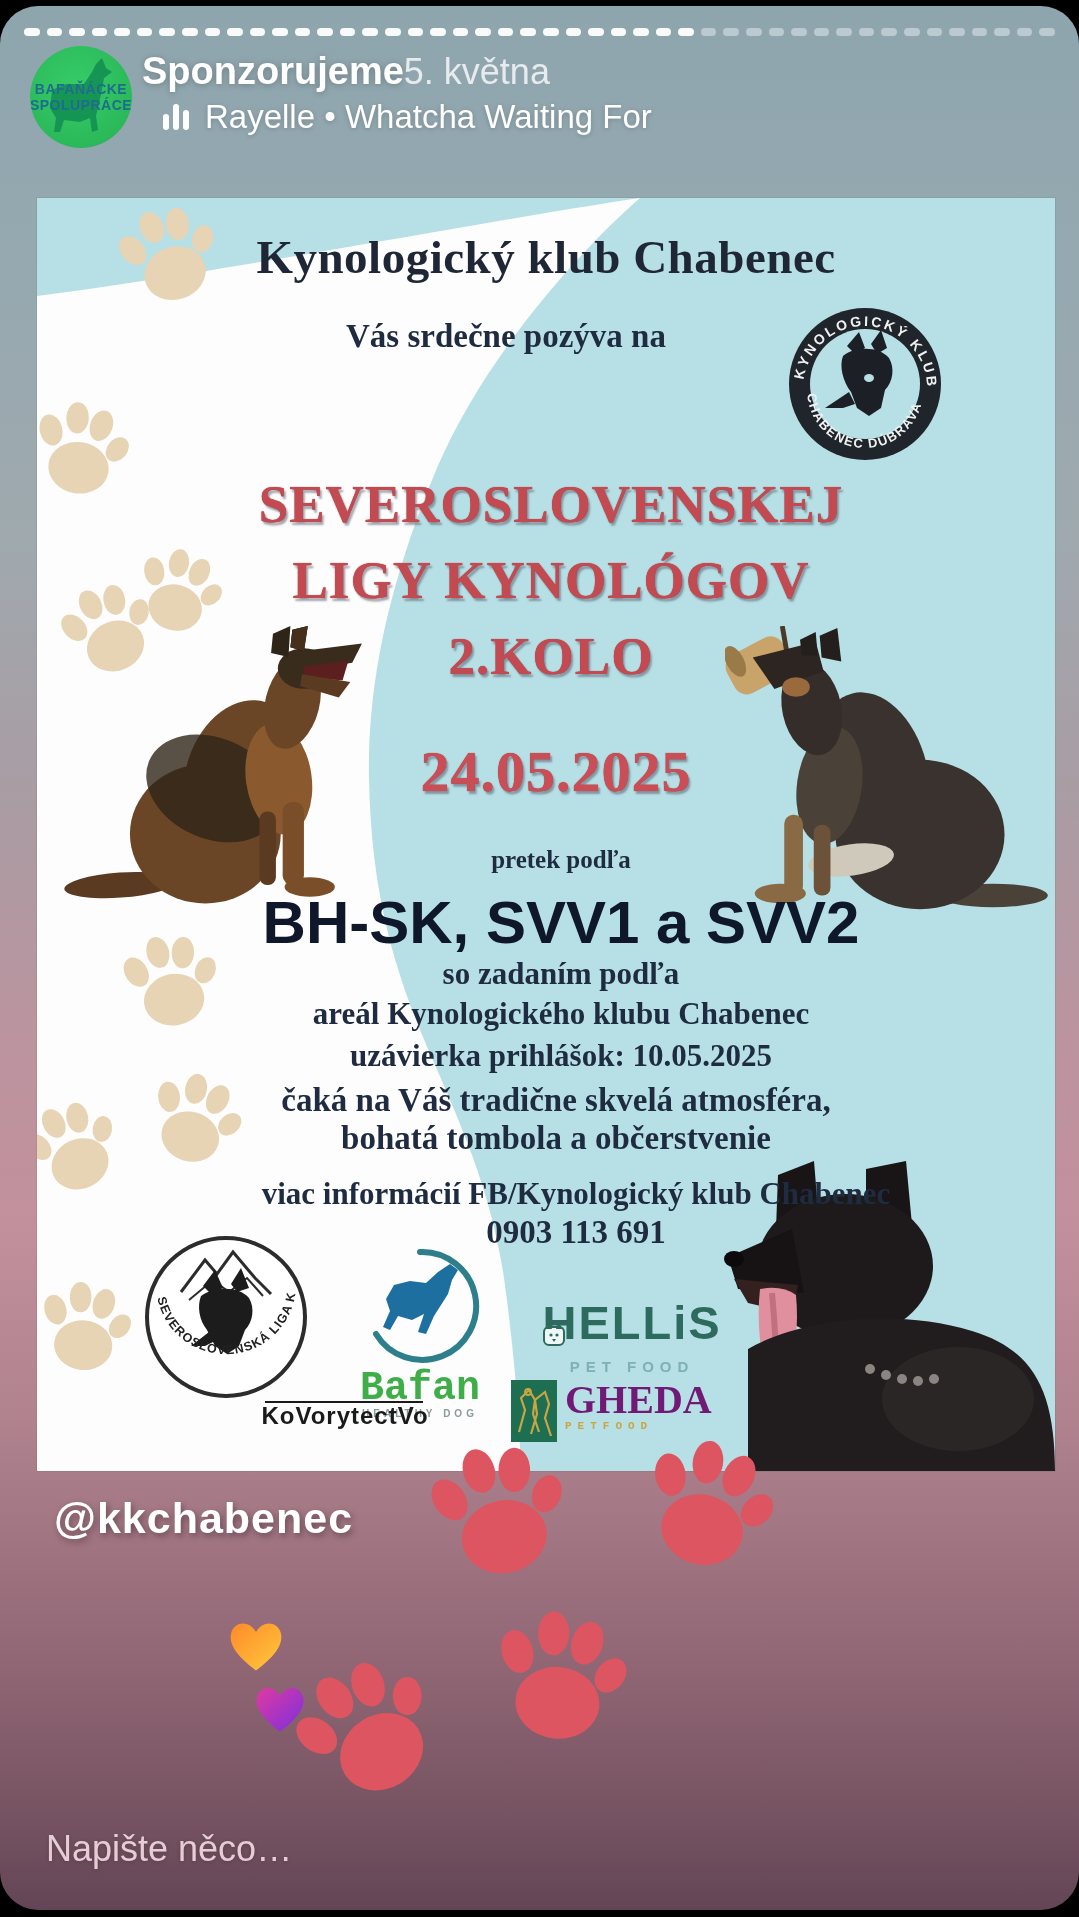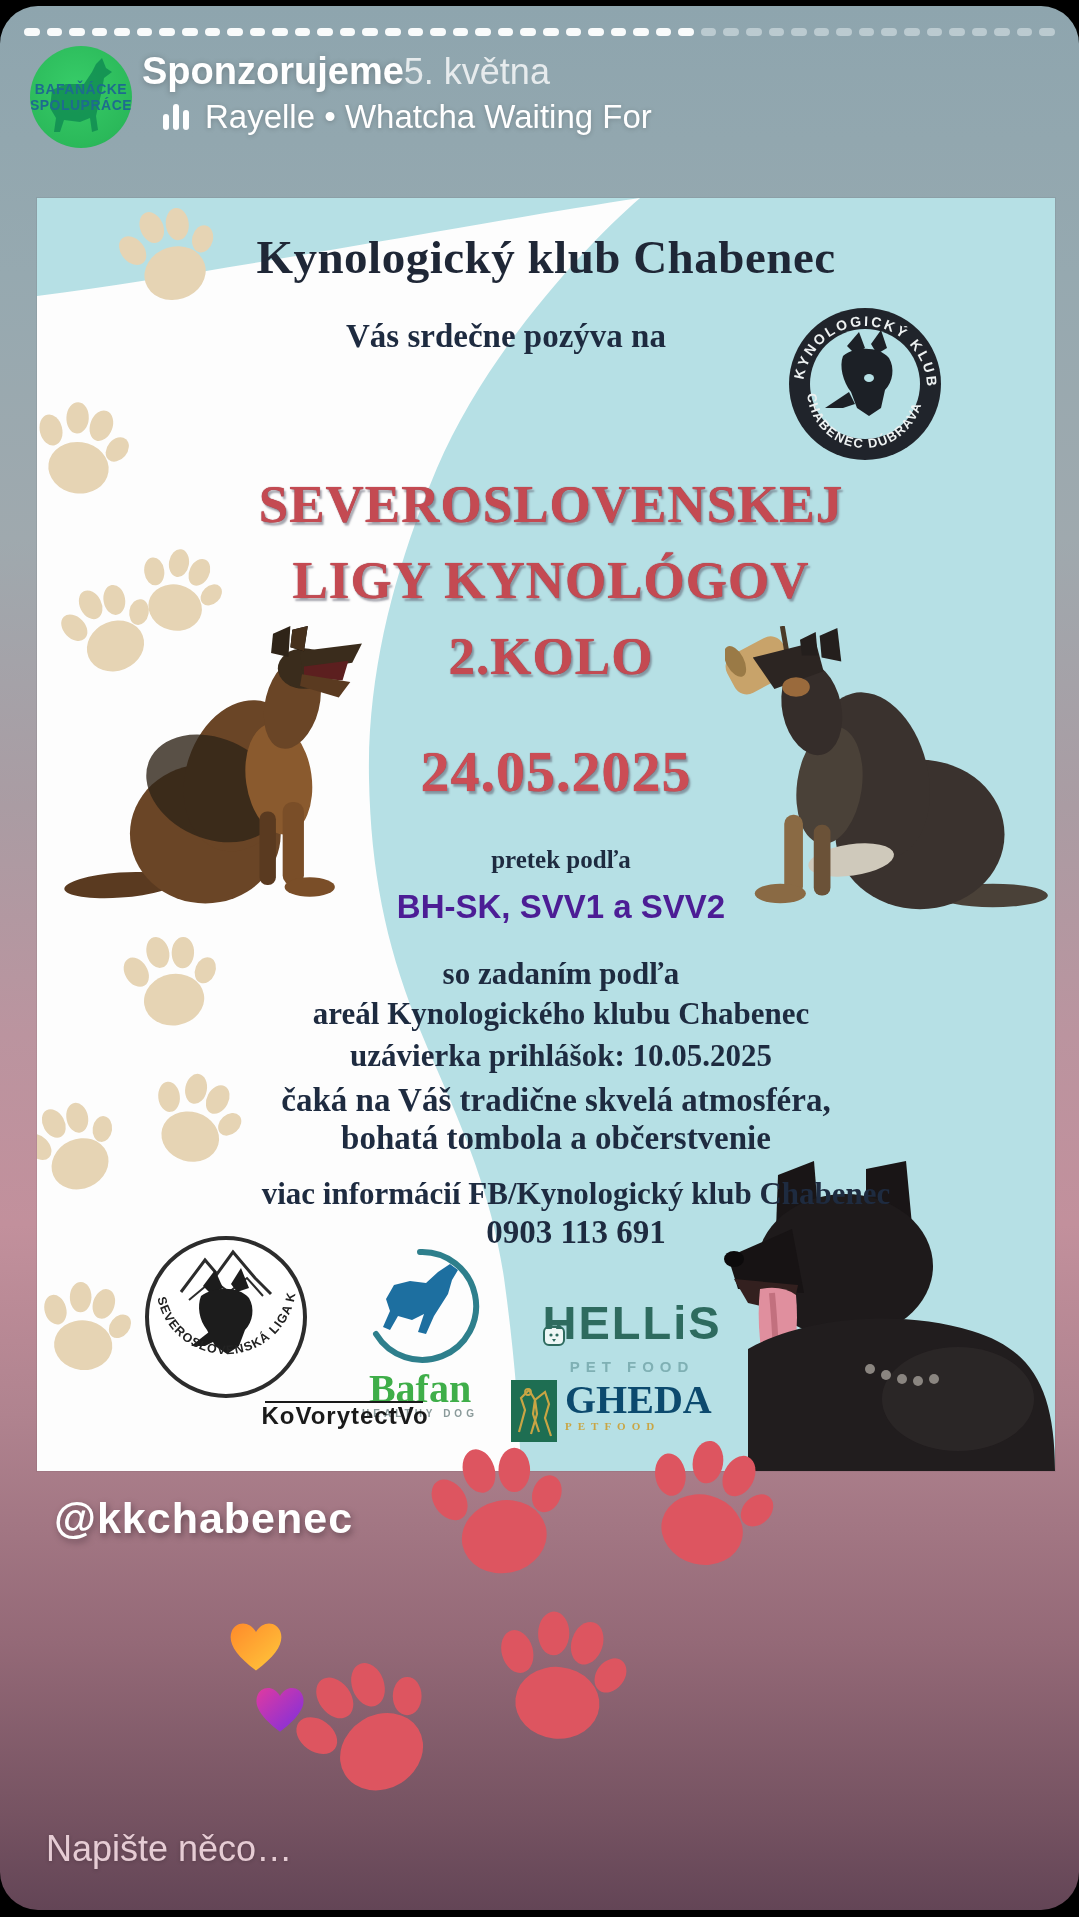--- a/index.html
+++ b/index.html
@@ -31,41 +31,41 @@
   .ptxt{position:absolute;width:100%;text-align:center;color:#1e2b40;font-weight:bold;}
   .club-title{top:32px;font-size:47px;letter-spacing:.5px;color:#1f2736;}
   .invite{top:120px;font-size:33px;left:-40px;}
   .red{color:#c44a52;text-shadow:2px 3px 2px rgba(92,92,110,.55),0 0 1px #8c3038;letter-spacing:1px;}
   .t1{top:198px;font-size:58px;left:5px;}
   .t2{top:276px;font-size:53px;left:5px;}
   .t3{top:352px;font-size:53px;left:5px;}
   .t4{top:428px;font-size:53px;left:5px;}
   .date{top:540px;font-size:58px;left:10px;color:#cb4d55;}
   .according{top:648px;font-size:25px;left:15px;}
-  .cats{top:690px;font-size:33px;left:15px;color:#4c1d95;font-family:"Liberation Sans",sans-serif;letter-spacing:0;}
+  .cats{top:690px;font-size:60px;left:15px;color:#0f172a;font-family:"Liberation Sans",sans-serif;letter-spacing:0;}
   .exam{top:758px;font-size:31px;left:15px;}
   .venue{top:798px;font-size:31px;left:15px;}
   .deadline{top:840px;font-size:31px;left:15px;}
   .atm1{top:884px;font-size:33px;left:10px;}
   .atm2{top:922px;font-size:33px;left:10px;}
   .info{top:978px;font-size:31px;left:30px;}
   .phone{top:1016px;font-size:33px;left:30px;}
   
   .sponsor{position:absolute;}
   .slk{left:106px;top:1036px;}
   .bafan{left:318px;top:1048px;width:130px;text-align:center;}
-  .bafan .word{font-family:Liberation Serif, serif;font-size:40px;font-weight:bold;color:#3fae49;line-height:38px;}
+  .bafan .word{font-family:Liberation Mono, monospace;font-size:40px;font-weight:bold;color:#3fae49;line-height:38px;}
   .bafan .sub{font-family:"Liberation Sans",sans-serif;font-size:10px;letter-spacing:4px;color:#8a9a9a;font-weight:bold;}
   .hellis{left:490px;top:1072px;width:210px;text-align:center;margin-top:25px;}
   .hellis .word{font-family:"Liberation Sans",sans-serif;font-size:47px;font-weight:bold;color:#2e6b5f;letter-spacing:2px;}
   .hellis .sub{font-family:"Liberation Sans",sans-serif;font-size:15px;letter-spacing:6px;color:#7fb0b4;font-weight:bold;margin-top:8px;}
   .gheda{left:474px;top:1182px;display:flex;gap:8px;}
   .gheda .box{width:46px;height:62px;background:#1e6e52;position:relative;}
-  .gheda .texts .word{font-family:"Liberation Serif",serif;font-size:40px;font-weight:bold;color:#0c4a6e;line-height:40px;}
-  .gheda .texts .sub{font-family:Liberation Serif, serif;font-size:11px;letter-spacing:6px;color:#c9a544;font-weight:bold;}
+  .gheda .texts .word{font-family:"Liberation Serif",serif;font-size:40px;font-weight:bold;color:#701a75;line-height:40px;}
+  .gheda .texts .sub{font-family:Liberation Mono, monospace;font-size:11px;letter-spacing:6px;color:#c9a544;font-weight:bold;}
   .kovo{left:200px;top:1204px;width:216px;text-align:center;font-family:"Liberation Sans",sans-serif;
         font-size:24px;font-weight:bold;color:#1a1a1a;letter-spacing:1px;position:absolute;}
   .kovo:before{content:"";position:absolute;left:28px;right:30px;top:-1px;height:2px;background:#1a1a1a;}
   
   .mention{position:absolute;left:54px;top:1488px;font-size:43px;font-weight:bold;color:#fff;
     text-shadow:2px 3px 6px rgba(60,40,50,.55);letter-spacing:1px;}
   .reply{position:absolute;left:46px;top:1822px;font-size:36px;color:#e6ccd4;text-shadow:0 1px 4px rgba(0,0,0,.2);}
   .sticker{position:absolute;}
 </style>
 </head>

